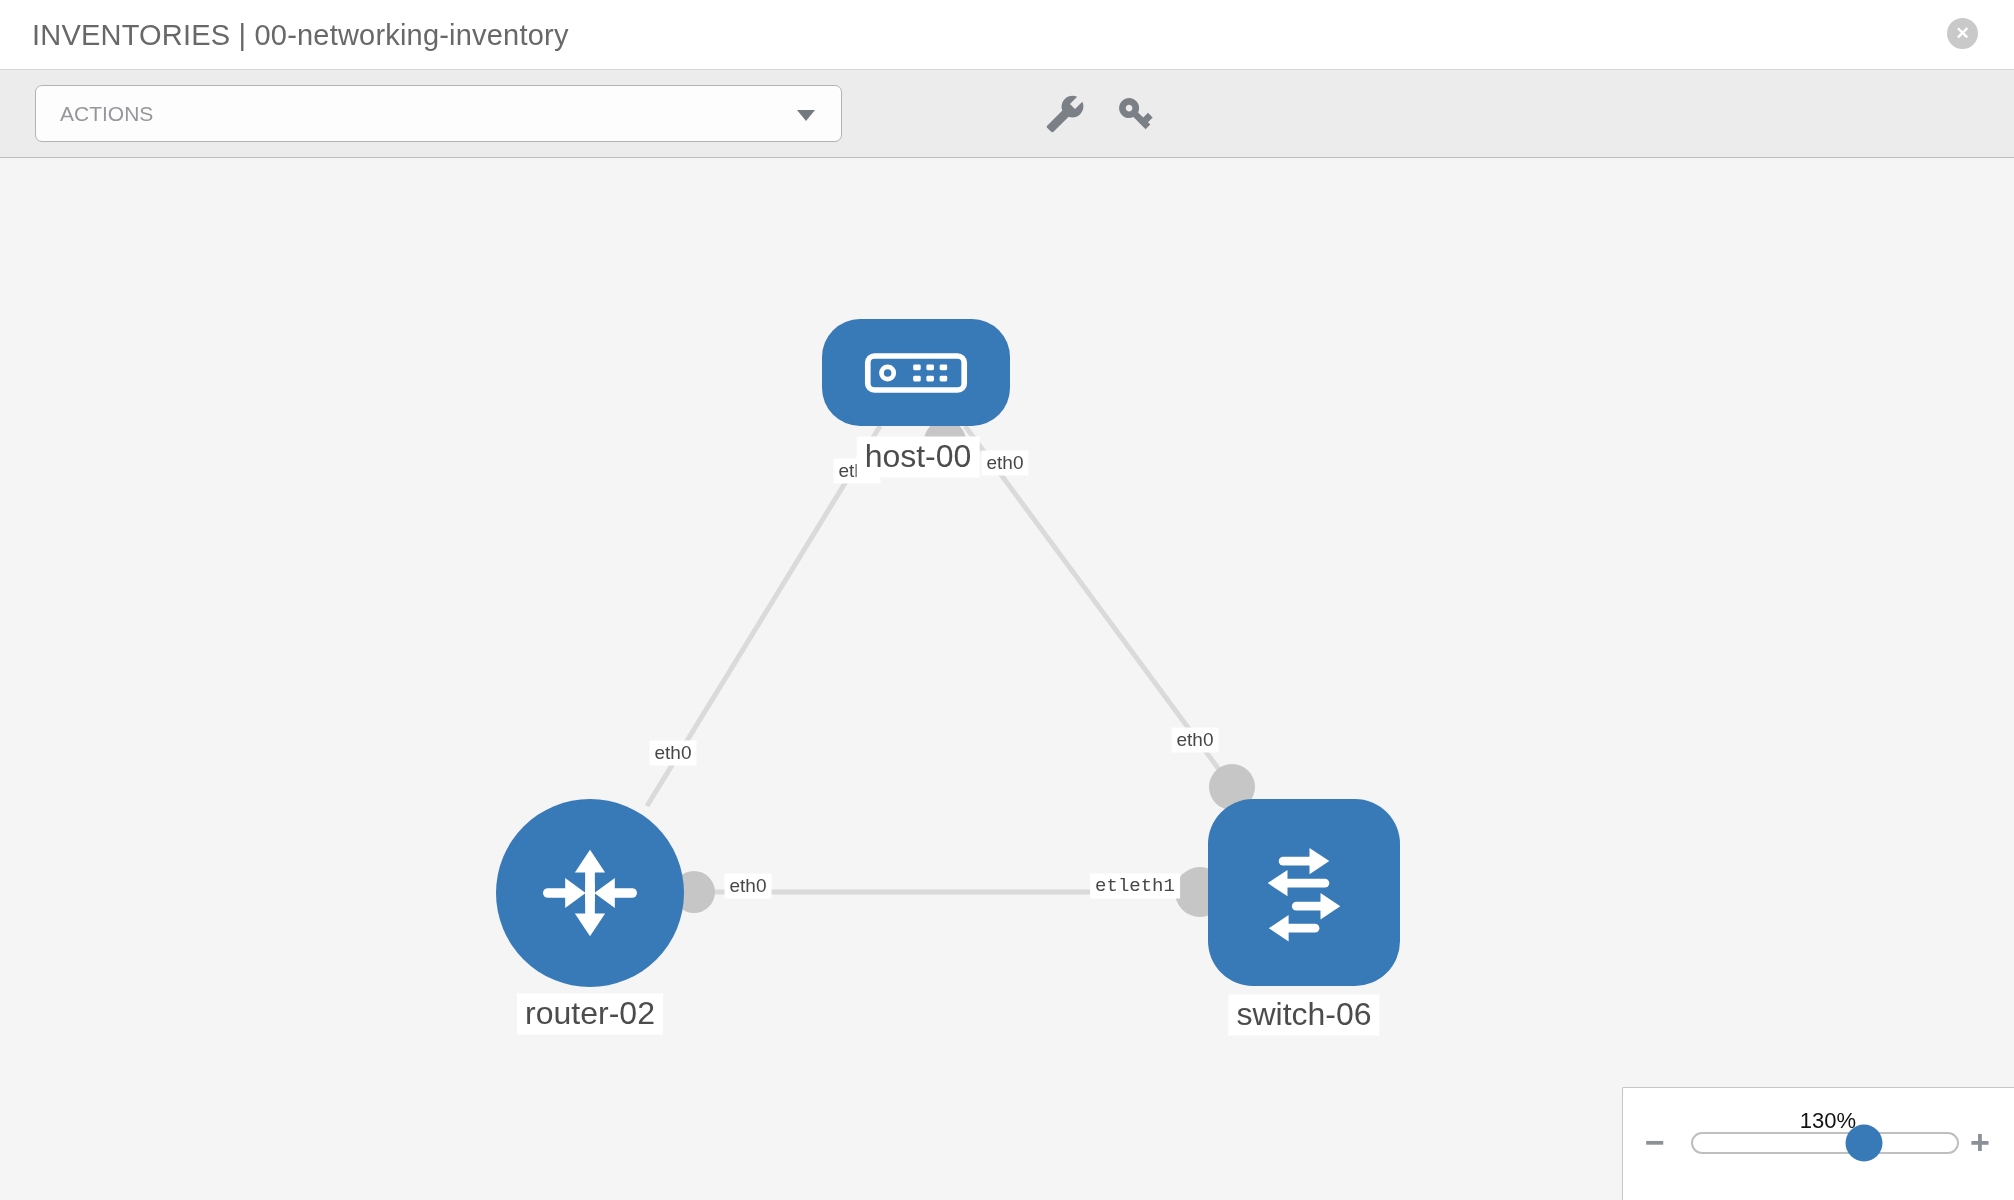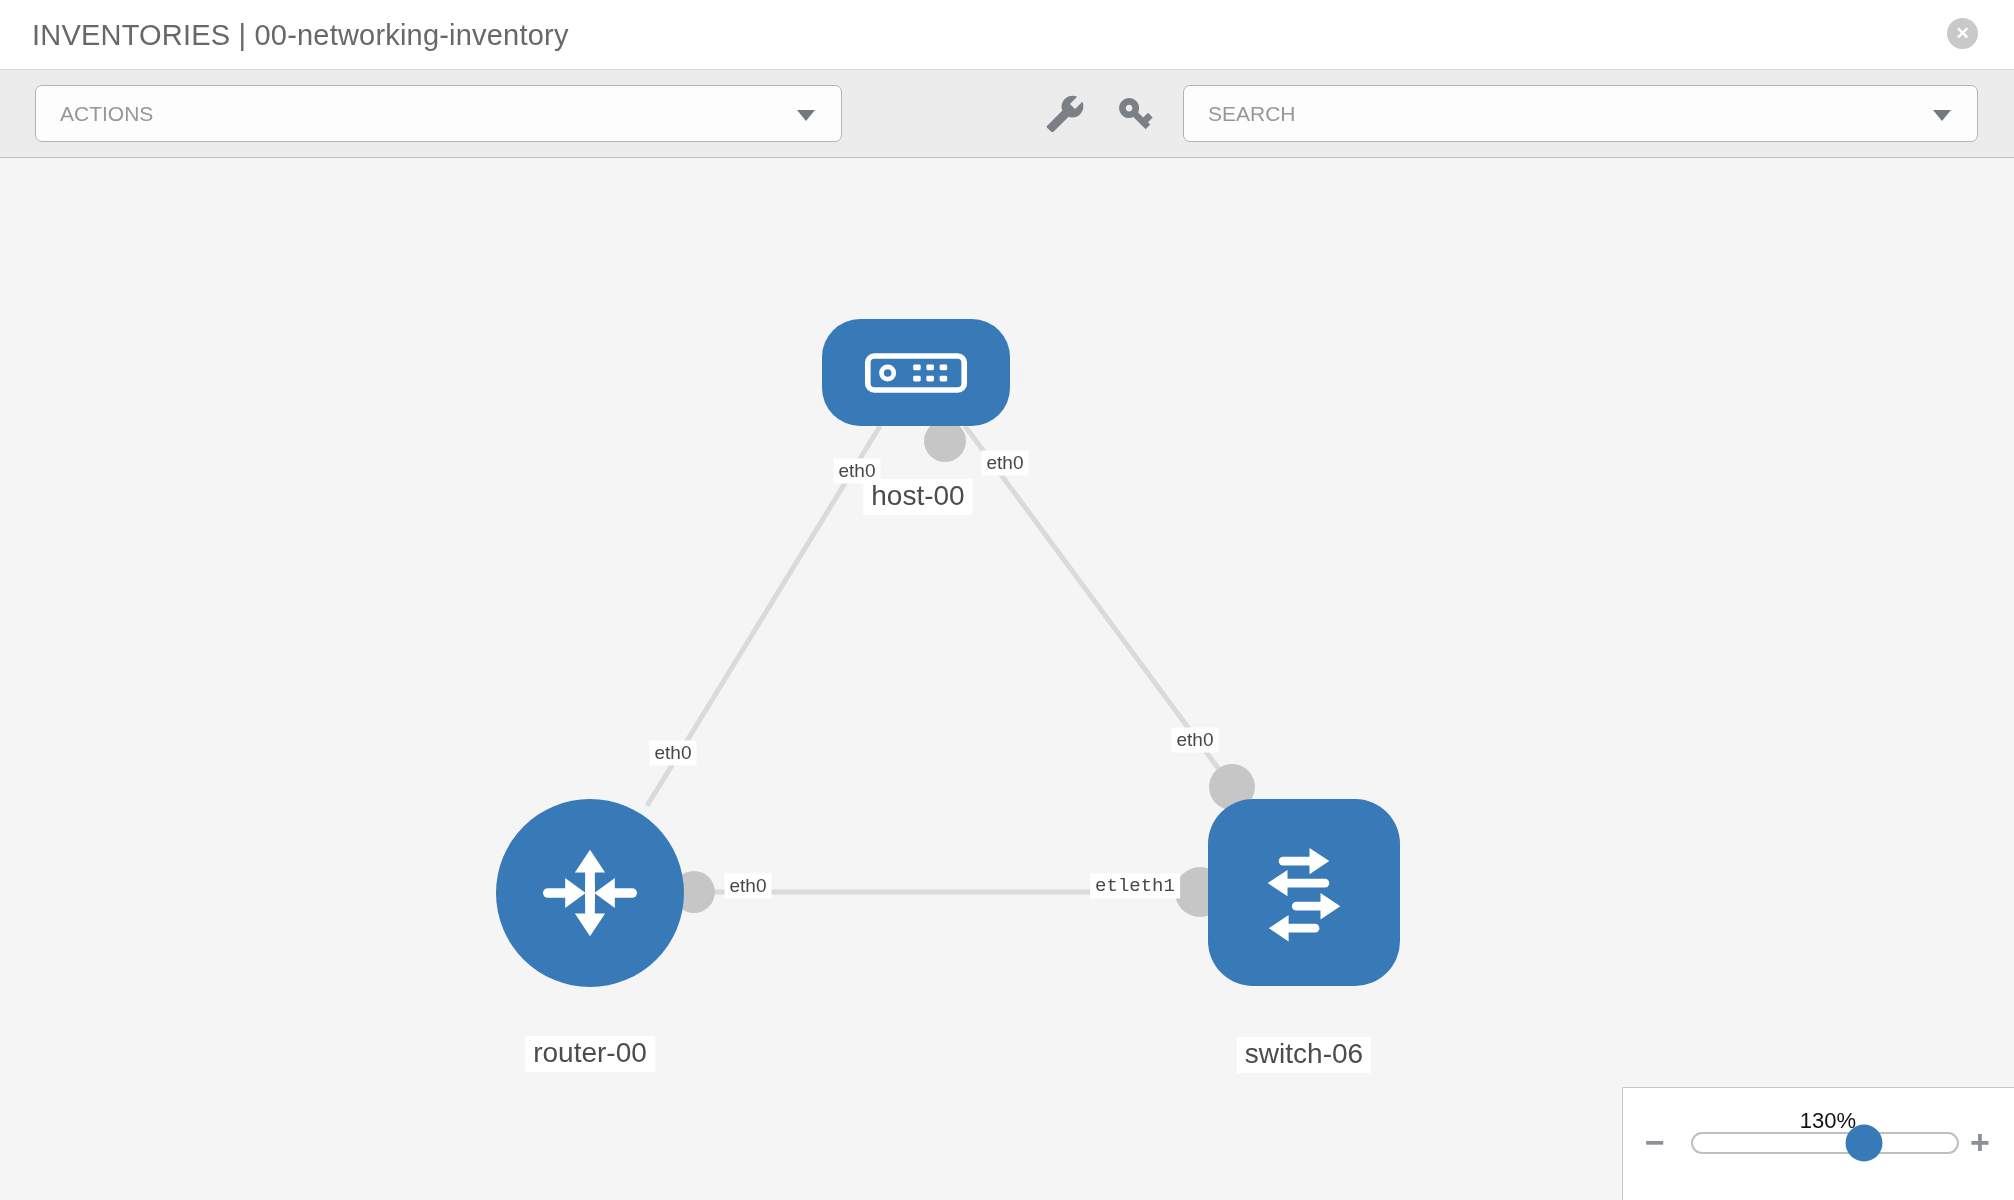--- a/index.html
+++ b/index.html
@@ -35,21 +35,21 @@
 
   
   .canvas { position:relative; width:2014px; height:1042px; background:#f5f5f5; overflow:hidden; }
   .canvas svg.layer { position:absolute; left:0; top:0; }
 
   .node { position:absolute; background:#3879b7; display:flex;
           align-items:center; justify-content:center; cursor:pointer; }
   .node svg { stroke:#ffffff; fill:#ffffff; }
 
   .node-label { position:absolute; transform:translate(-50%,-50%); background:#ffffff;
-                color:#4c4c4c; font-size:28px; padding:1px 8px 3px; white-space:nowrap;margin-top:40px; }
+                color:#4c4c4c; font-size:32px; padding:1px 8px 3px; white-space:nowrap; }
   .if-label   { position:absolute; transform:translate(-50%,-50%); background:#ffffff;
                 color:#474747; font-size:19px; padding:1px 5px 2px; white-space:nowrap; }
 
   
   .zoom-panel { position:absolute; left:1622px; top:929px; width:400px; height:120px;
                 background:#ffffff; border-left:1px solid #c6c6c6; border-top:1px solid #c6c6c6;
                 border-radius:2px 0 0 0; }
   .zoom-value { position:absolute; left:205px; top:20px; transform:translateX(-50%);
                 font-size:22px; color:#111111; }
   .zoom-minus, .zoom-plus { position:absolute; top:36px; font-size:34px; font-weight:bold;
@@ -81,24 +81,20 @@
       </svg>
   </span>
   <span class="tool-icon key-pos">
     <svg viewBox="0 0 24 24">
         <g transform="rotate(45 12 12) scale(1,-1) translate(0,-24)">
       <path d="M12.65 10C11.83 7.67 9.61 6 7 6c-3.31 0-6 2.69-6 6s2.69 6 6 6c2.61 0 4.83-1.67 5.65-4H17v4h4v-4h2v-4H12.65zM7 14c-1.1 0-2-.9-2-2s.9-2 2-2 2 .9 2 2-.9 2-2 2z"></path>
         </g>
       </svg>
   </span>
 
-  <div class="select-box search-box">
-    <span>SEARCH</span>
-    <span class="caret"></span>
-  </div>
 </div>
 
 <div class="canvas" id="canvas">
   <svg class="layer" id="edge-layer" width="2014" height="1042">
       <line x1="880" y1="268" x2="647" y2="648" stroke="#dadada" stroke-width="5"></line>
       <line x1="965" y1="268" x2="1232" y2="629" stroke="#dadada" stroke-width="5"></line>
       <line x1="694" y1="734" x2="1200" y2="734" stroke="#dadada" stroke-width="5"></line>
       <circle cx="945" cy="283" r="21" fill="#c6c6c6"></circle>
       <circle cx="694" cy="734" r="21" fill="#c6c6c6"></circle>
       <circle cx="1232" cy="629" r="23" fill="#c6c6c6"></circle>
@@ -131,21 +127,21 @@
         <line x1="50" y1="57" x2="50" y2="28"></line>
         <polygon points="50,10 36,31 64,31" stroke="none"></polygon>
         <line x1="50" y1="43" x2="50" y2="72"></line>
         <polygon points="50,90 36,69 64,69" stroke="none"></polygon>
         <line x1="11" y1="50" x2="30" y2="50"></line>
         <polygon points="46,50 27,36 27,64" stroke="none"></polygon>
         <line x1="89" y1="50" x2="70" y2="50"></line>
         <polygon points="54,50 73,36 73,64" stroke="none"></polygon>
       </svg>
     </div>
-    <div class="node-label" style="left: 590px; top: 856px;">router-00</div>
+    <div class="node-label" style="left: 590px; top: 856px;">router-02</div>
     <div class="node" style="left: 1208px; top: 641px; width: 192px; height: 187px; border-radius: 45px;">
       <svg width="112" height="110" viewBox="0 0 100 100" stroke-width="8" stroke-linecap="round">
         <line x1="31" y1="21" x2="57" y2="21"></line>
         <polygon points="73,21 55,9 55,33" stroke="none"></polygon>
         <line x1="69" y1="41" x2="33" y2="41"></line>
         <polygon points="17,41 35,29 35,53" stroke="none"></polygon>
         <line x1="43" y1="62" x2="67" y2="62"></line>
         <polygon points="83,62 65,50 65,74" stroke="none"></polygon>
         <line x1="60" y1="82" x2="34" y2="82"></line>
         <polygon points="18,82 36,70 36,94" stroke="none"></polygon>

